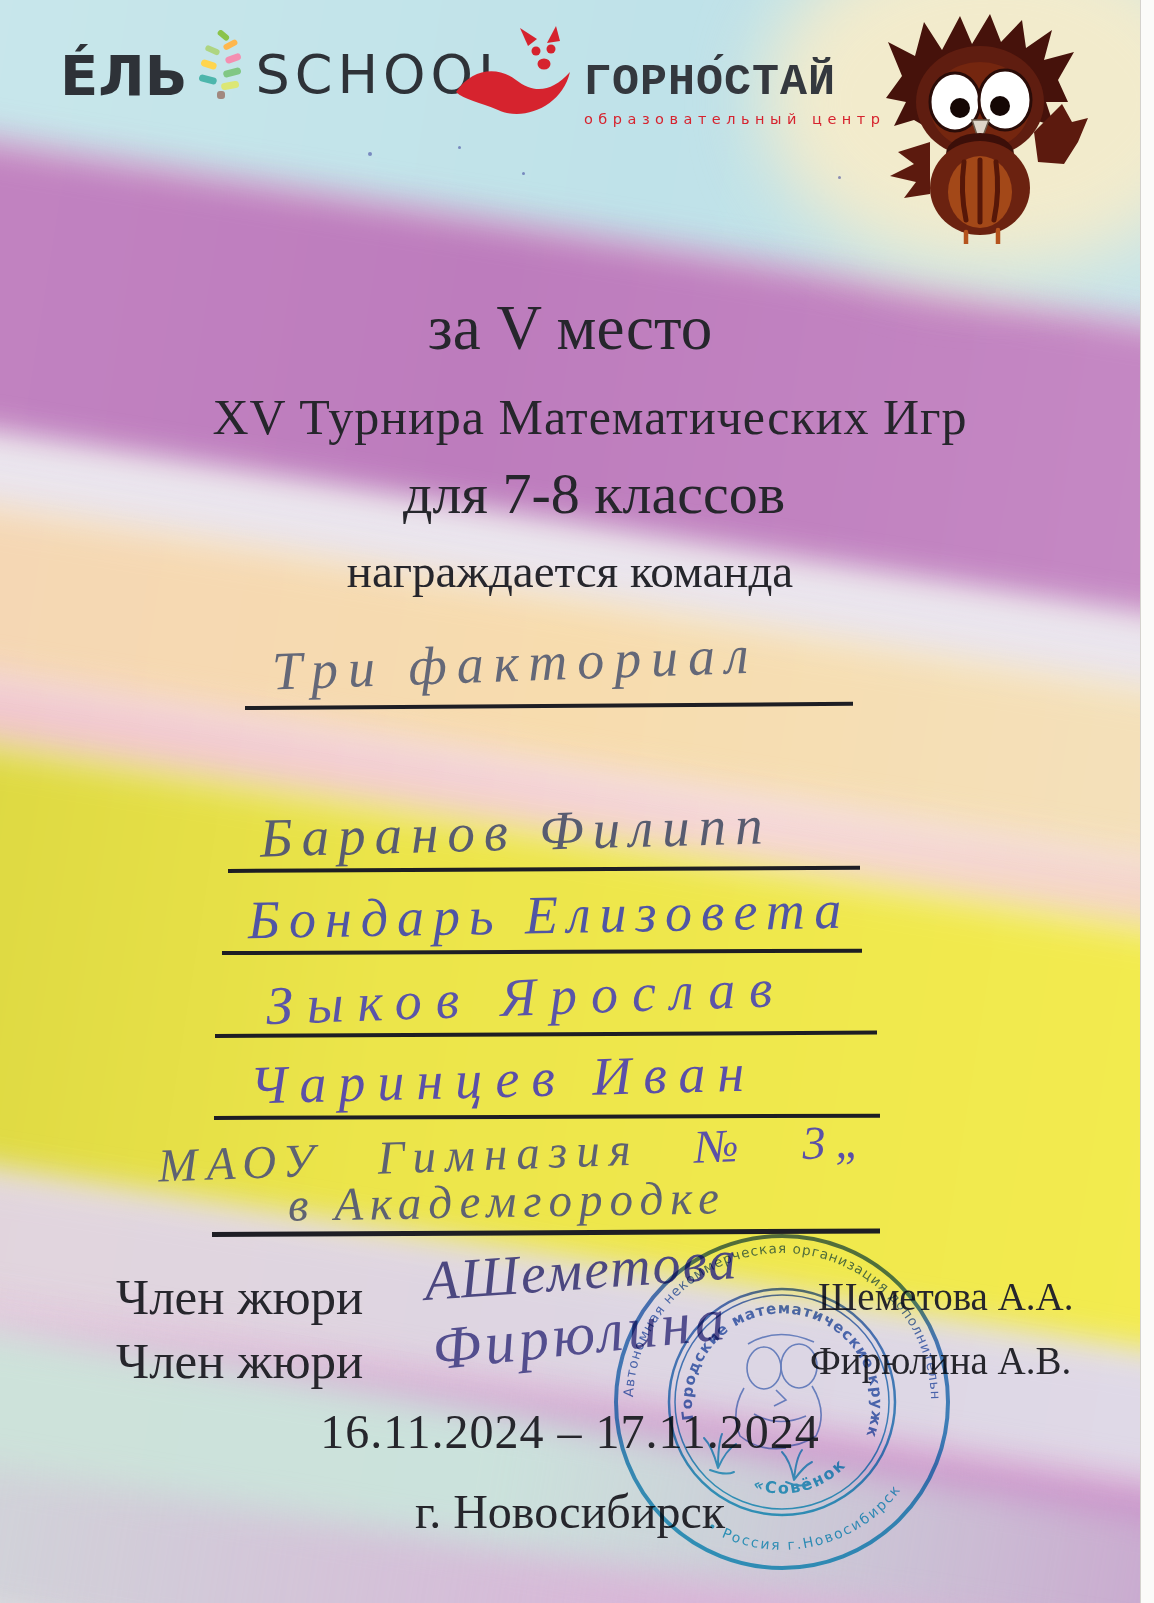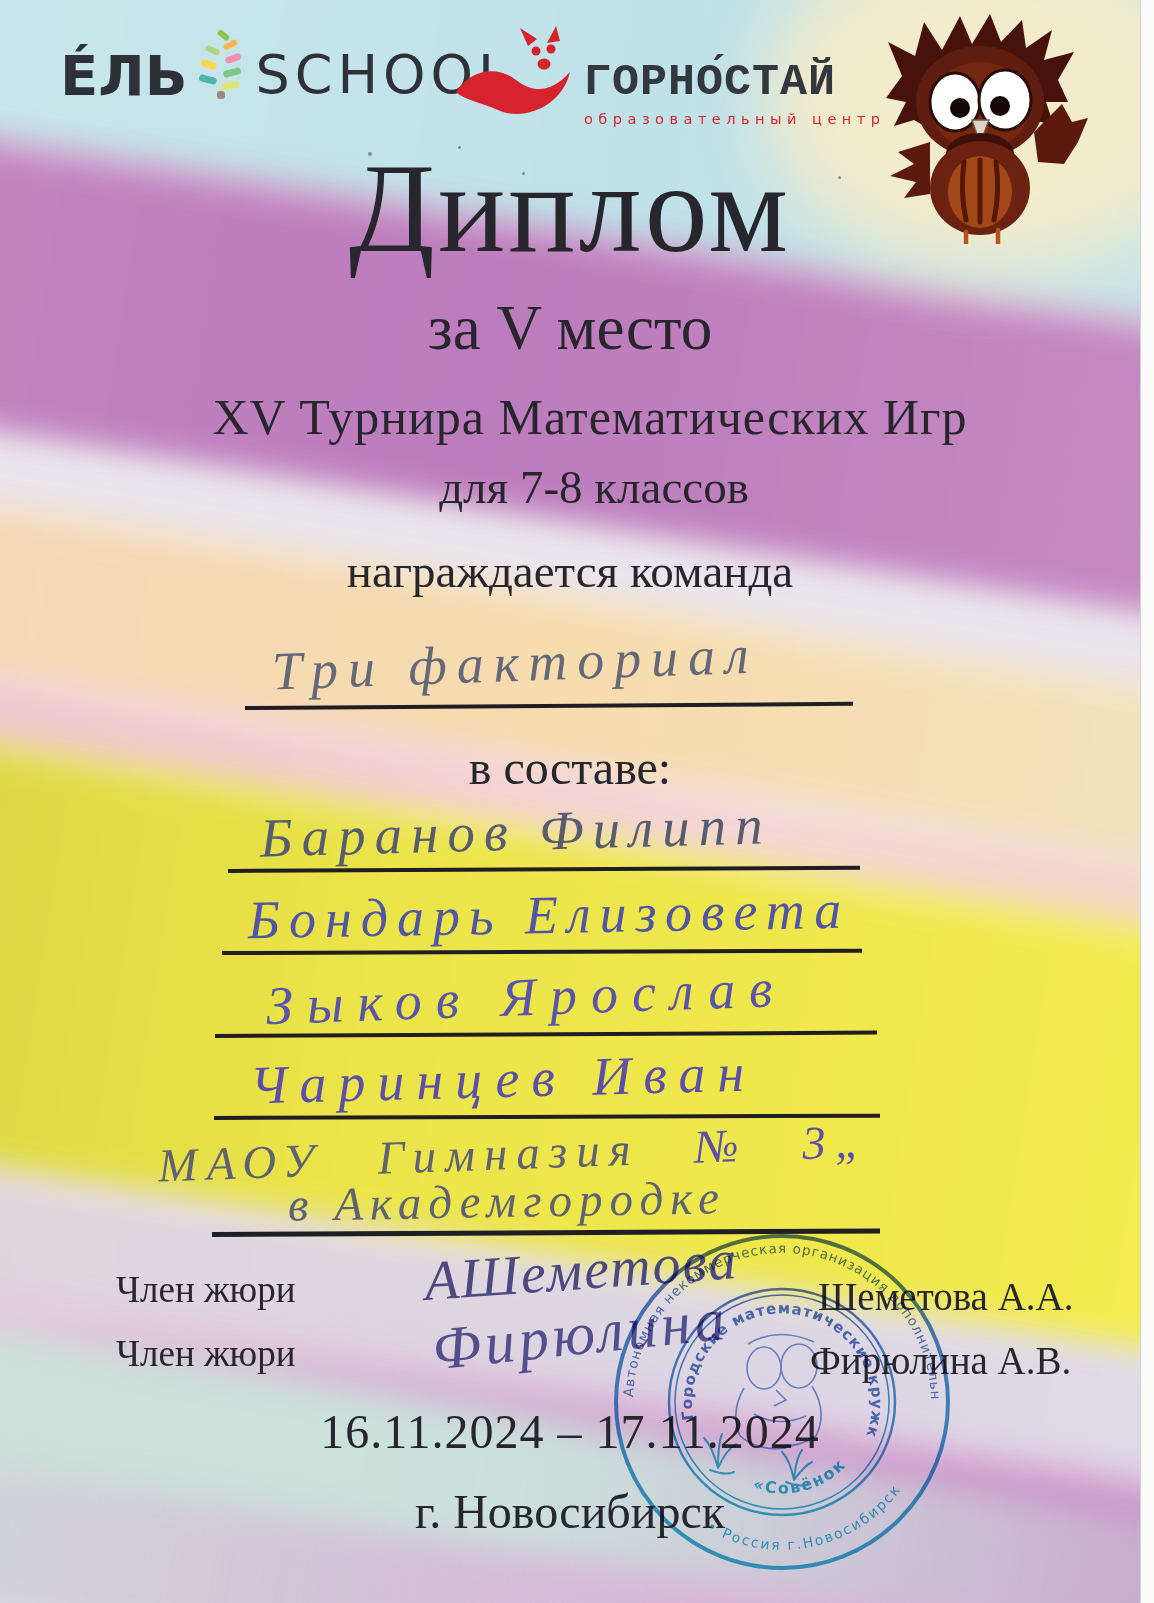--- a/index.html
+++ b/index.html
@@ -50,21 +50,21 @@
   .logo-gor{position:absolute;left:452px;top:26px;display:flex;align-items:flex-start;}
   .gor-text{margin-left:4px;margin-top:34px;}
   .gor-name{font-family:Liberation Mono, monospace;font-weight:bold;font-size:45px;line-height:1;color:#34383e;letter-spacing:1px;}
   .gor-sub{font-family:"DejaVu Sans",sans-serif;font-size:14.5px;letter-spacing:5.5px;color:#d6232e;text-align:right;margin-top:6px;}
   .owl{position:absolute;left:868px;top:10px;}
 
   
   .t-diploma{top:146px;font-size:126px;line-height:1;letter-spacing:3px;}
   .t-place{top:292px;font-size:63px;}
   .t-line1{top:388px;font-size:50px;letter-spacing:1px;padding-left:40px;}
-  .t-line2{top:460px;font-size:47px;padding-left:48px;}
+  .t-line2{top:460px;font-size:58px;padding-left:48px;}
   .t-line3{top:544px;font-size:47px;}
   .t-sostav{top:740px;font-size:48px;}
   .t-dates{top:1404px;font-size:48px;letter-spacing:1px;}
   .t-city{top:1484px;font-size:48px;}
 
   
   .hand{
     position:absolute;font-style:italic;white-space:nowrap;
     font-family:"Liberation Serif",serif;
   }
@@ -80,21 +80,21 @@
   .hw-sig2 {left:432px;top:1300px;font-size:60px;letter-spacing:4px;color:#534e8e;transform:rotate(-6deg);}
 
   .uline{position:absolute;height:4px;background:#1e1e24;transform-origin:left center;}
   .ul-team{left:245px;top:706px;width:608px;transform:rotate(-0.4deg);}
   .ul-m0{left:228px;top:869px;width:632px;transform:rotate(-0.3deg);}
   .ul-m1{left:222px;top:951px;width:640px;transform:rotate(-0.2deg);}
   .ul-m2{left:215px;top:1034px;width:662px;transform:rotate(-0.3deg);}
   .ul-m3{left:214px;top:1116px;width:666px;transform:rotate(-0.2deg);}
   .ul-sch{left:212px;top:1232px;width:668px;height:5px;transform:rotate(-0.3deg);}
 
-  .jury-label{position:absolute;left:116px;font-size:37px;}
+  .jury-label{position:absolute;left:116px;font-size:51px;}
   .jl-1{top:1268px;} .jl-2{top:1332px;}
   .jury-name{position:absolute;font-size:39px;}
   .jn-1{left:818px;top:1274px;} .jn-2{left:810px;top:1338px;}
 
   .stamp{
     position:absolute;left:598px;top:1218px;z-index:4;
     mix-blend-mode:multiply;opacity:.88;
   }
   .speck{position:absolute;border-radius:50%;background:#3b3f9a;opacity:.55;z-index:3;}
 </style>
@@ -180,30 +180,28 @@
           <path d="M130,220 v15 m0,0 l-8,9 m8,-9 l2,12 m-2,-12 l9,6" stroke="#b5531d" stroke-width="4.5" fill="none" stroke-linecap="round"></path>
         </g>
       </svg>
     </div>
 
     <div class="speck" style="left:368px;top:152px;width:4px;height:4px;"></div>
     <div class="speck" style="left:458px;top:146px;width:3px;height:3px;"></div>
     <div class="speck" style="left:522px;top:172px;width:3px;height:3px;"></div>
     <div class="speck" style="left:838px;top:176px;width:3px;height:3px;"></div>
 
-    <div class="center t-diploma">Диплом</div>
     <div class="center t-place">за V место</div>
     <div class="center t-line1">XV Турнира Математических Игр</div>
     <div class="center t-line2">для 7-8 классов</div>
     <div class="center t-line3">награждается команда</div>
 
     <div class="hand hw-team">Три факториал</div>
     <div class="uline ul-team"></div>
 
-    <div class="center t-sostav">в составе:</div>
 
     <div class="hand hw-m0">Баранов Филипп</div>
     <div class="uline ul-m0"></div>
     <div class="hand hw-m1">Бондарь Елизовета</div>
     <div class="uline ul-m1"></div>
     <div class="hand hw-m2">Зыков Ярослав</div>
     <div class="uline ul-m2"></div>
     <div class="hand hw-m3">Чаринцев Иван</div>
     <div class="uline ul-m3"></div>
 

